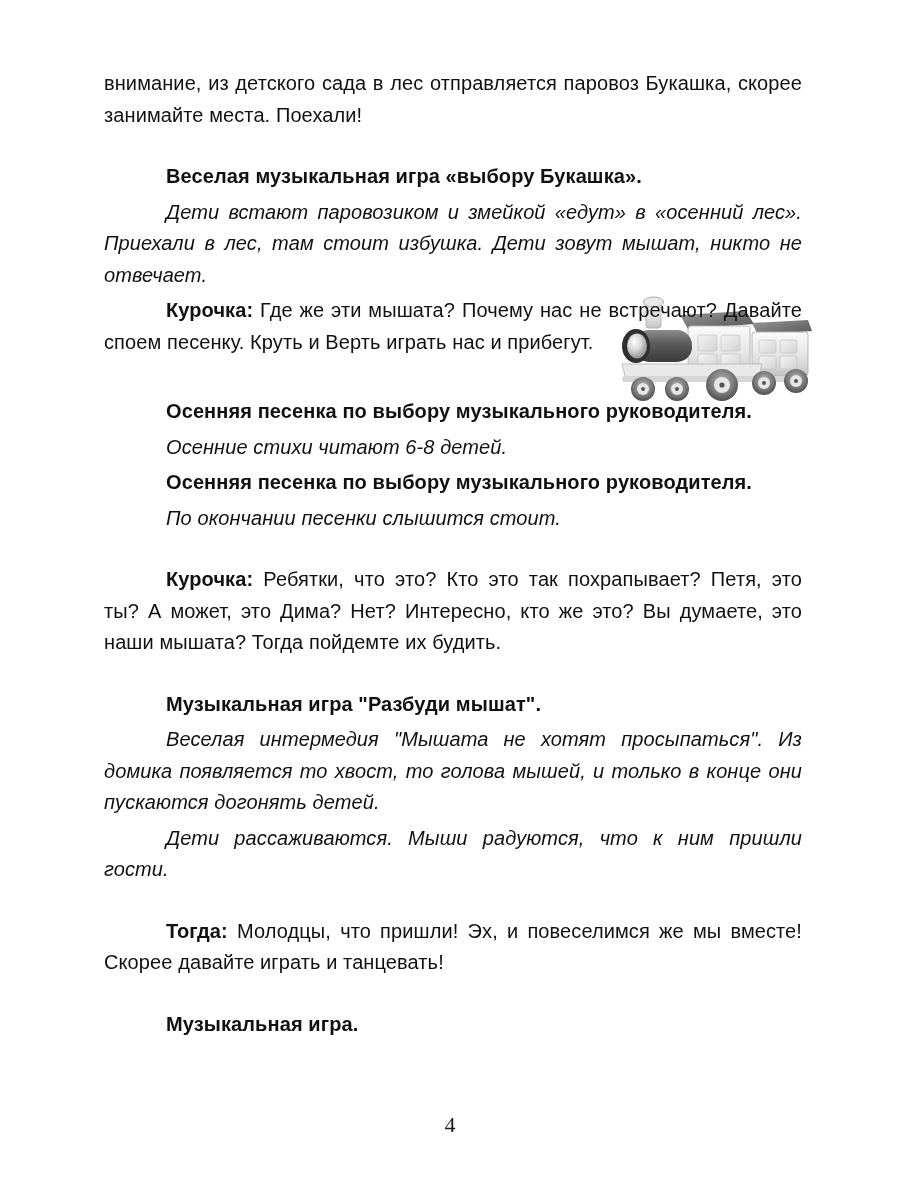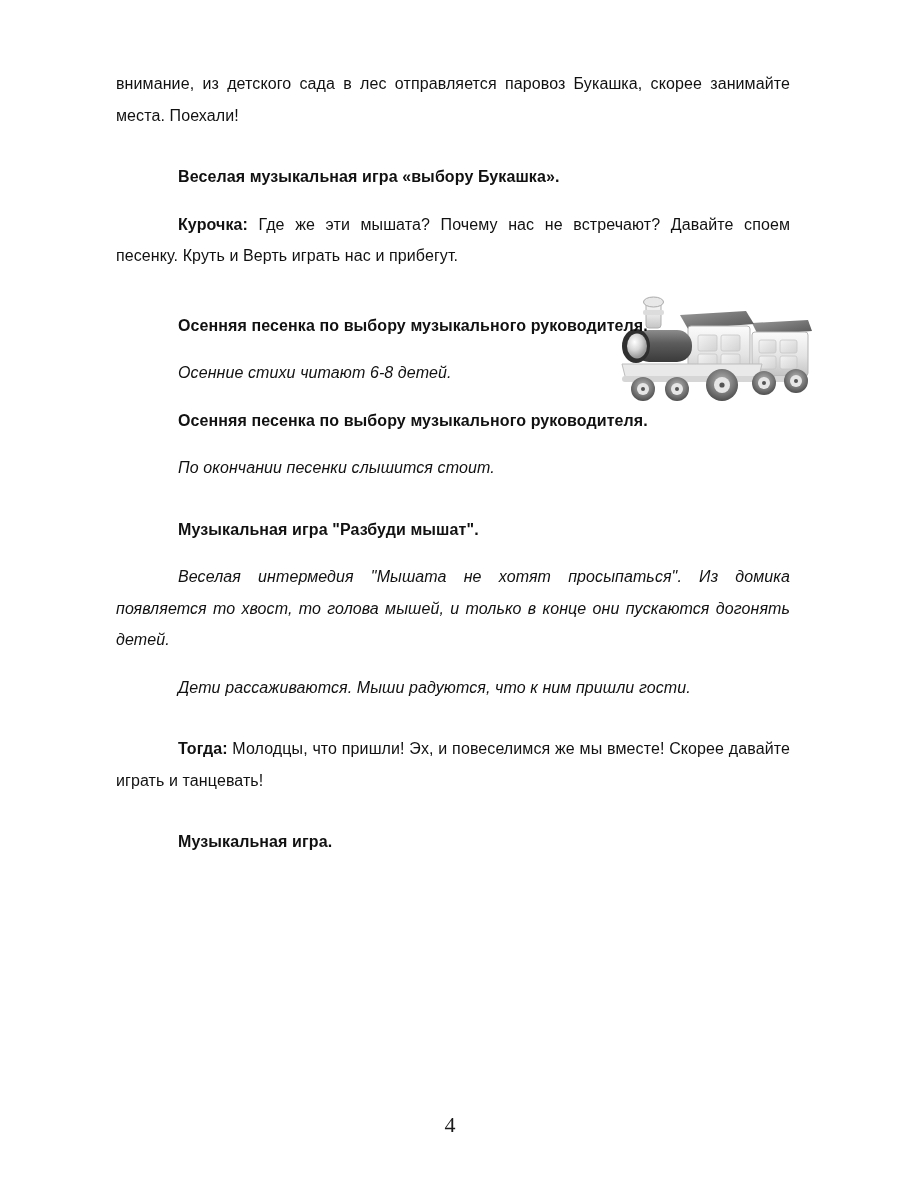--- a/index.html
+++ b/index.html
@@ -18,22 +18,22 @@
     color: #111111;
     -webkit-font-smoothing: antialiased;
   }
   .content {
     position: absolute;
     left: 100px;
     top: 68px;
     width: 706px;
   }
   p {
-    margin: 16px;
-    font-size: 16px;
+    margin: 4px;
+    font-size: 20px;
     line-height: 31.5px;
     text-align: justify;
     text-justify: inter-word;
     letter-spacing: 0.1px;
   }
   p.indent { text-indent: 62px; }
   p.bold {
     font-weight: bold;
   }
   p.italic {
@@ -158,31 +158,33 @@
       </g>
     </svg>
   </div>
 
   <div class="content">
 
     <p class="gap-sm">внимание, из детского сада в лес отправляется паровоз Букашка, скорее занимайте места. Поехали!</p>
 
     <p class="bold indent gap-lg">Веселая музыкальная игра «выбору Букашка».</p>
 
+    <p class="italic indent">Дети встают паровозиком и змейкой «едут» в «осенний лес». Приехали в лес, там стоит избушка. Дети зовут мышат, никто не отвечает.</p>
 
     <p class="indent"><span class="lead-bold">Курочка:</span><span> Где же эти мышата? Почему нас не встречают? Давайте споем песенку. Круть и Верть играть нас и прибегут.</span></p>
 
     <p class="bold indent gap-xl">Осенняя песенка по выбору музыкального руководителя.</p>
 
     <p class="italic indent">Осенние стихи читают 6-8 детей.</p>
 
     <p class="bold indent">Осенняя песенка по выбору музыкального руководителя.</p>
 
     <p class="italic indent">По окончании песенки слышится стоит.</p>
 
+    <p class="indent gap-lg"><span class="lead-bold">Курочка:</span><span> Ребятки, что это? Кто это так похрапывает? Петя, это ты? А может, это Дима? Нет? Интересно, кто же это? Вы думаете, это наши мышата? Тогда пойдемте их будить.</span></p>
 
     <p class="bold indent gap-lg">Музыкальная игра "Разбуди мышат".</p>
 
     <p class="italic indent">Веселая интермедия "Мышата не хотят просыпаться". Из домика появляется то хвост, то голова мышей, и только в конце они пускаются догонять детей.</p>
 
     <p class="italic indent">Дети рассаживаются. Мыши радуются, что к ним пришли гости.</p>
 
     <p class="indent gap-lg"><span class="lead-bold">Тогда:</span><span> Молодцы, что пришли! Эх, и повеселимся же мы вместе! Скорее давайте играть и танцевать!</span></p>
 
     <p class="bold indent gap-lg">Музыкальная игра.</p>

